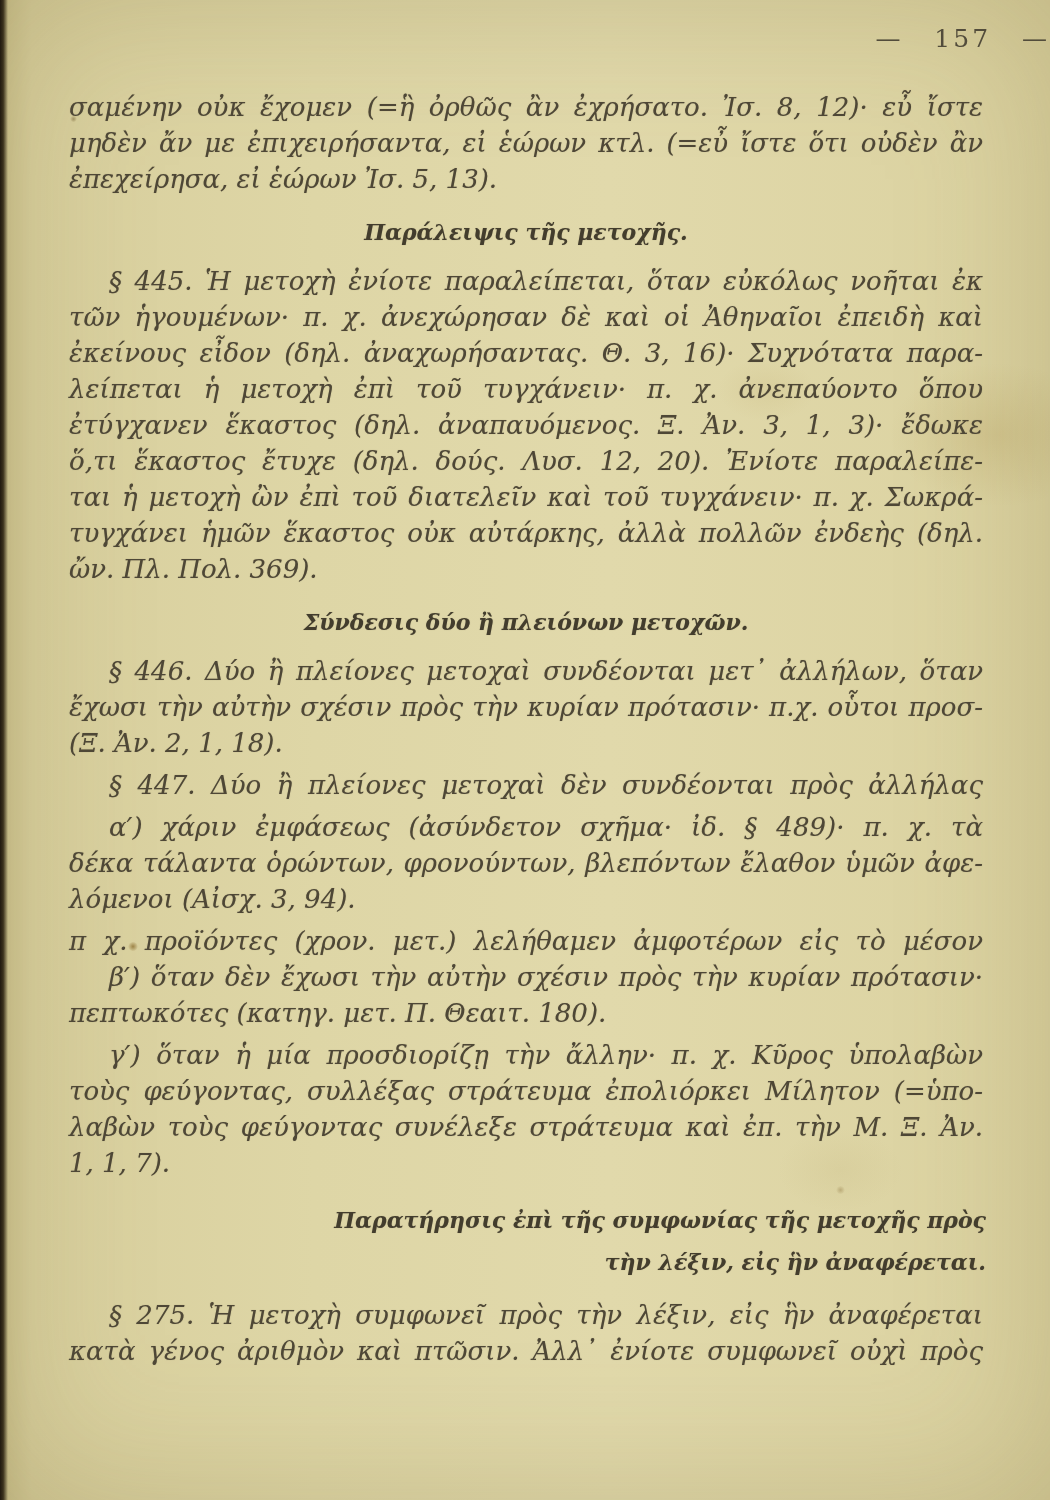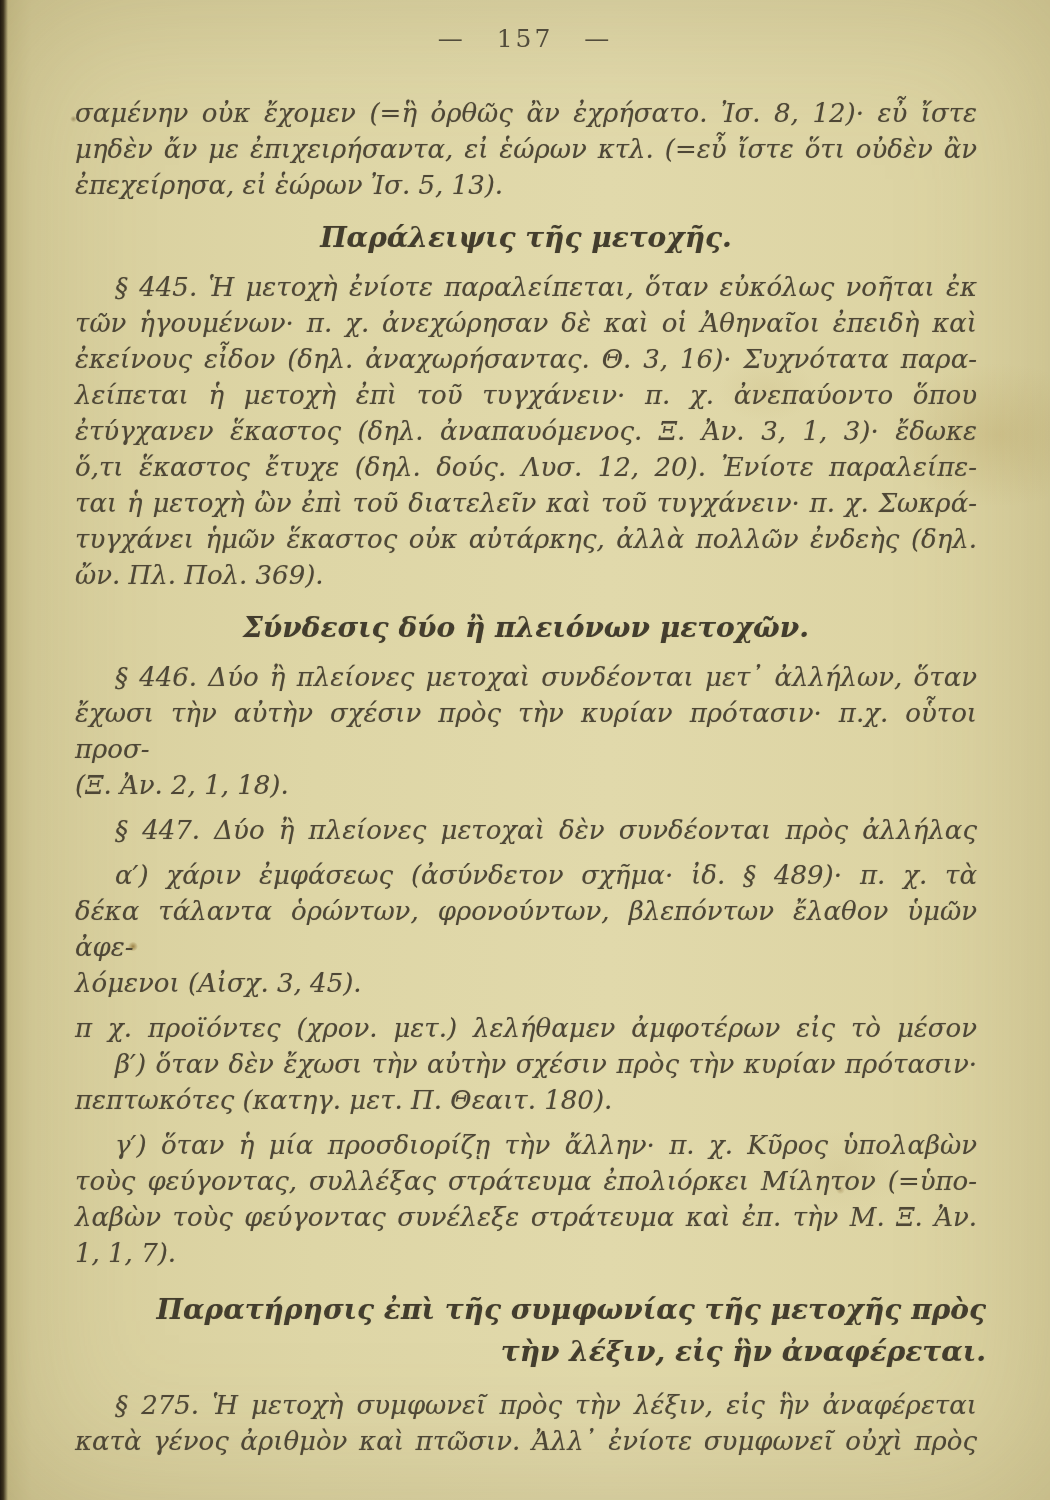--- a/index.html
+++ b/index.html
@@ -22,40 +22,40 @@
     position:absolute; left:0; top:0; bottom:0; width:8px;
     background:linear-gradient(90deg,#20190f 0%,#3b321d 40%,rgba(59,50,29,0) 100%);
   }
   .speck{ position:absolute; border-radius:50%; pointer-events:none; }
   .s1{ left:128px; top:942px; width:10px; height:9px; background:radial-gradient(circle,#9d8347 0%,rgba(157,131,71,0) 75%); }
   .s2{ left:70px;  top:116px; width:7px;  height:6px; background:radial-gradient(circle,rgba(120,100,55,.55) 0%,rgba(120,100,55,0) 75%); }
   .s3{ left:836px; top:1186px;width:9px;  height:8px; background:radial-gradient(circle,rgba(140,115,60,.4) 0%,rgba(140,115,60,0) 75%); }
 
   .pageno{
     position:absolute; top:24px; left:0; width:100%;
-    font-style:normal; text-align:center;
+    font-style:normal; text-align:right;
     font-size:25px; letter-spacing:3px; word-spacing:20px; color:#524c3b;
   }
 
   .text{
     position:absolute; left:66px; top:86px; width:920px;
     font-size:26px; line-height:36px;
     text-shadow:0 0 1px rgba(78,71,54,.35);
     overflow:hidden;
   }
-  .text p{ margin:9px; }
+  .text p{ margin:3px; }
   .text p.gap{ margin-top:6px; }
 
   .ln{ display:block; text-align:justify; text-align-last:justify; }
   .ln.ind{ text-indent:40px;font-style:italic; }
   .ln.end{ text-align-last:left; }
 
   .hd{
     text-align:center; font-weight:700; font-style:italic;
-    font-size:28px; line-height:38px; color:#433d2d;
+    font-size:22px; line-height:38px; color:#433d2d;
     margin-top:16px; margin-bottom:12px;
   }
   .hd2{ margin-top:18px; margin-bottom:14px; line-height:42px; }
   .hd2 .hl{ display:block; text-align:right; }
 </style>
 </head>
 <body>
 
 <div class="page">
   <div class="edge"></div>
@@ -95,21 +95,21 @@
       <span class="ln end">(Ξ. Ἀν. 2, 1, 18).</span>
     </p>
 
     <p class="gap">
       <span class="ln ind">§ 447. Δύο ἢ πλείονες μετοχαὶ δὲν συνδέονται πρὸς ἀλλήλας</span>
     </p>
 
     <p class="gap">
       <span class="ln ind">α′) χάριν ἐμφάσεως (ἀσύνδετον σχῆμα· ἰδ. § 489)· π. χ. τὰ</span>
       <span class="ln">δέκα τάλαντα ὁρώντων, φρονούντων, βλεπόντων ἔλαθον ὑμῶν ἀφε-</span>
-      <span class="ln end">λόμενοι (Αἰσχ. 3, 45).</span>
+      <span class="ln end">λόμενοι (Αἰσχ. 3, 94).</span>
     </p>
 
     <p class="gap">
       <span class="ln">π χ. προϊόντες (χρον. μετ.) λελήθαμεν ἀμφοτέρων εἰς τὸ μέσον</span>
       <span class="ln ind">β′) ὅταν δὲν ἔχωσι τὴν αὐτὴν σχέσιν πρὸς τὴν κυρίαν πρότασιν·</span>
       <span class="ln end">πεπτωκότες (κατηγ. μετ. Π. Θεαιτ. 180).</span>
     </p>
 
     <p class="gap">
       <span class="ln ind">γ′) ὅταν ἡ μία προσδιορίζῃ τὴν ἄλλην· π. χ. Κῦρος ὑπολαβὼν</span>

